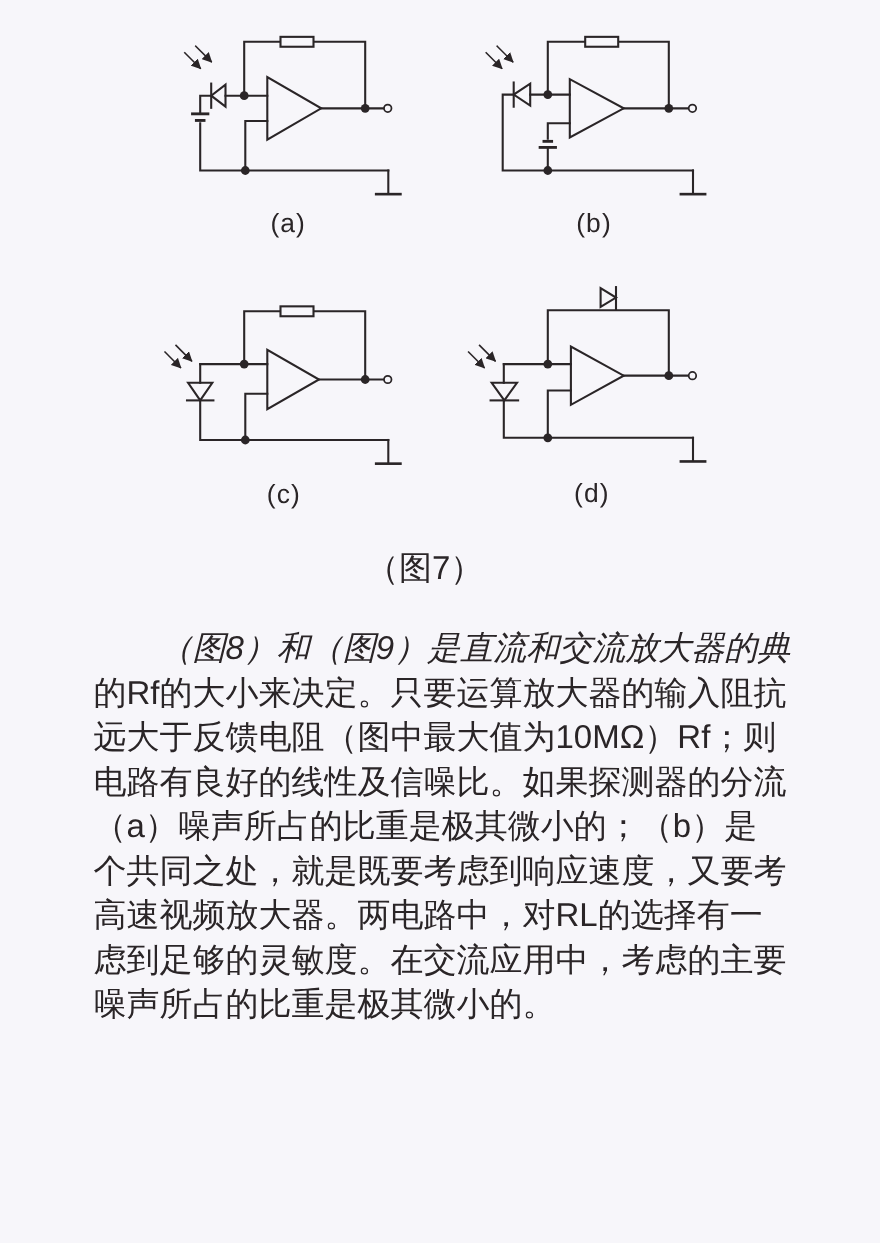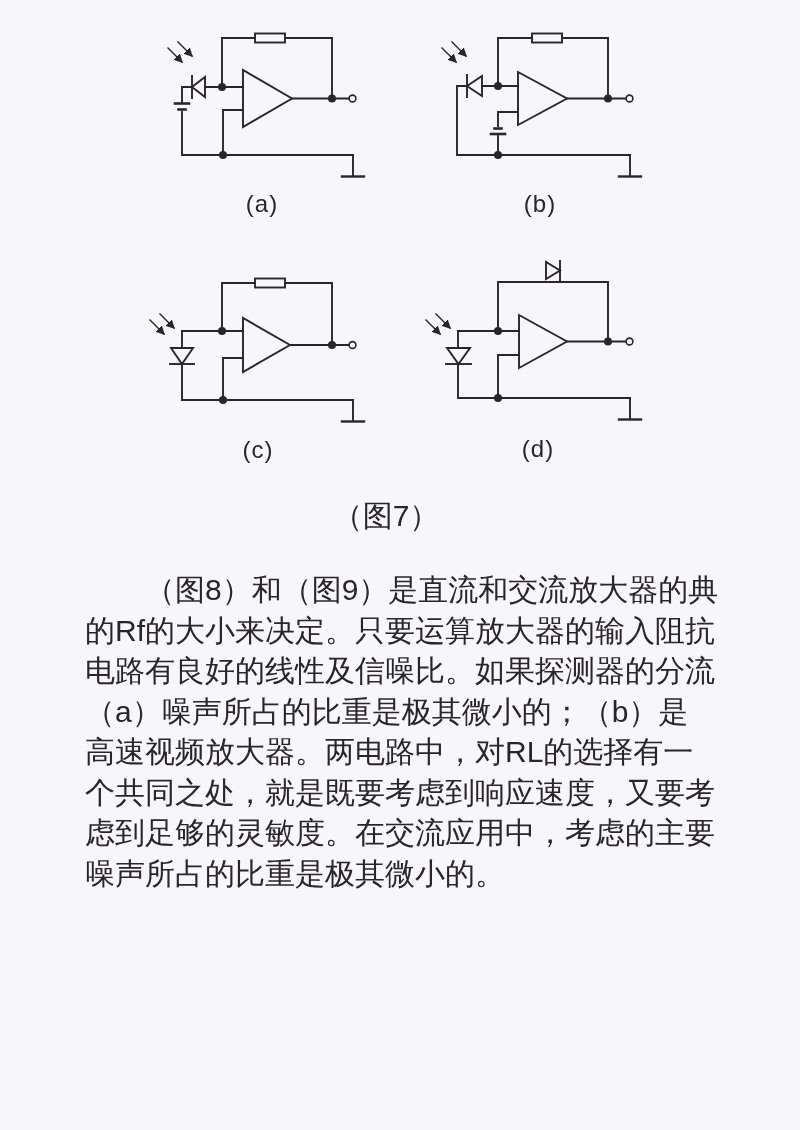--- a/index.html
+++ b/index.html
@@ -25,21 +25,21 @@
     text-align:center;font-size:30px;color:#2a2527;
   }
   #body-paragraph{
     position:absolute;left:85px;top:570px;width:648px;
     font-size:30px;color:#2a2527;
   }
   .text-line{
     display:block;height:40.5px;line-height:40.5px;
     white-space:nowrap;
   }
-  .text-line:first-child{text-indent:2em;}
+  .text-line:first-child{text-indent:2em;font-style:italic;}
 </style>
 </head>
 <body>
 
 <svg id="figure-svg" width="800" height="470" viewBox="0 0 800 470" fill="none" stroke="#2a2527" stroke-width="1.9" stroke-linecap="square">
   <defs>
     <marker id="ah" viewBox="0 0 10 10" refX="8.5" refY="5" markerWidth="6.5" markerHeight="6.5" orient="auto">
       <path d="M0,0 L10,5 L0,10 Z" fill="#2a2527" stroke="none"></path>
     </marker>
   </defs>
@@ -183,19 +183,20 @@
 <div id="label-a" class="circuit-label">(a)</div>
 <div id="label-b" class="circuit-label">(b)</div>
 <div id="label-c" class="circuit-label">(c)</div>
 <div id="label-d" class="circuit-label">(d)</div>
 
 <div id="figure-caption">（图7）</div>
 
 <div id="body-paragraph">
     <div class="text-line">（图8）和（图9）是直流和交流放大器的典</div>
     <div class="text-line">的Rf的大小来决定。只要运算放大器的输入阻抗</div>
+    <div class="text-line">远大于反馈电阻（图中最大值为10MΩ）Rf；则</div>
     <div class="text-line">电路有良好的线性及信噪比。如果探测器的分流</div>
     <div class="text-line">（a）噪声所占的比重是极其微小的；（b）是</div>
+    <div class="text-line">个共同之处，就是既要考虑到响应速度，又要考</div>
     <div class="text-line">高速视频放大器。两电路中，对RL的选择有一</div>
-    <div class="text-line">个共同之处，就是既要考虑到响应速度，又要考</div>
     <div class="text-line">虑到足够的灵敏度。在交流应用中，考虑的主要</div>
     <div class="text-line">噪声所占的比重是极其微小的。</div>
   </div>
 
 </body></html>

